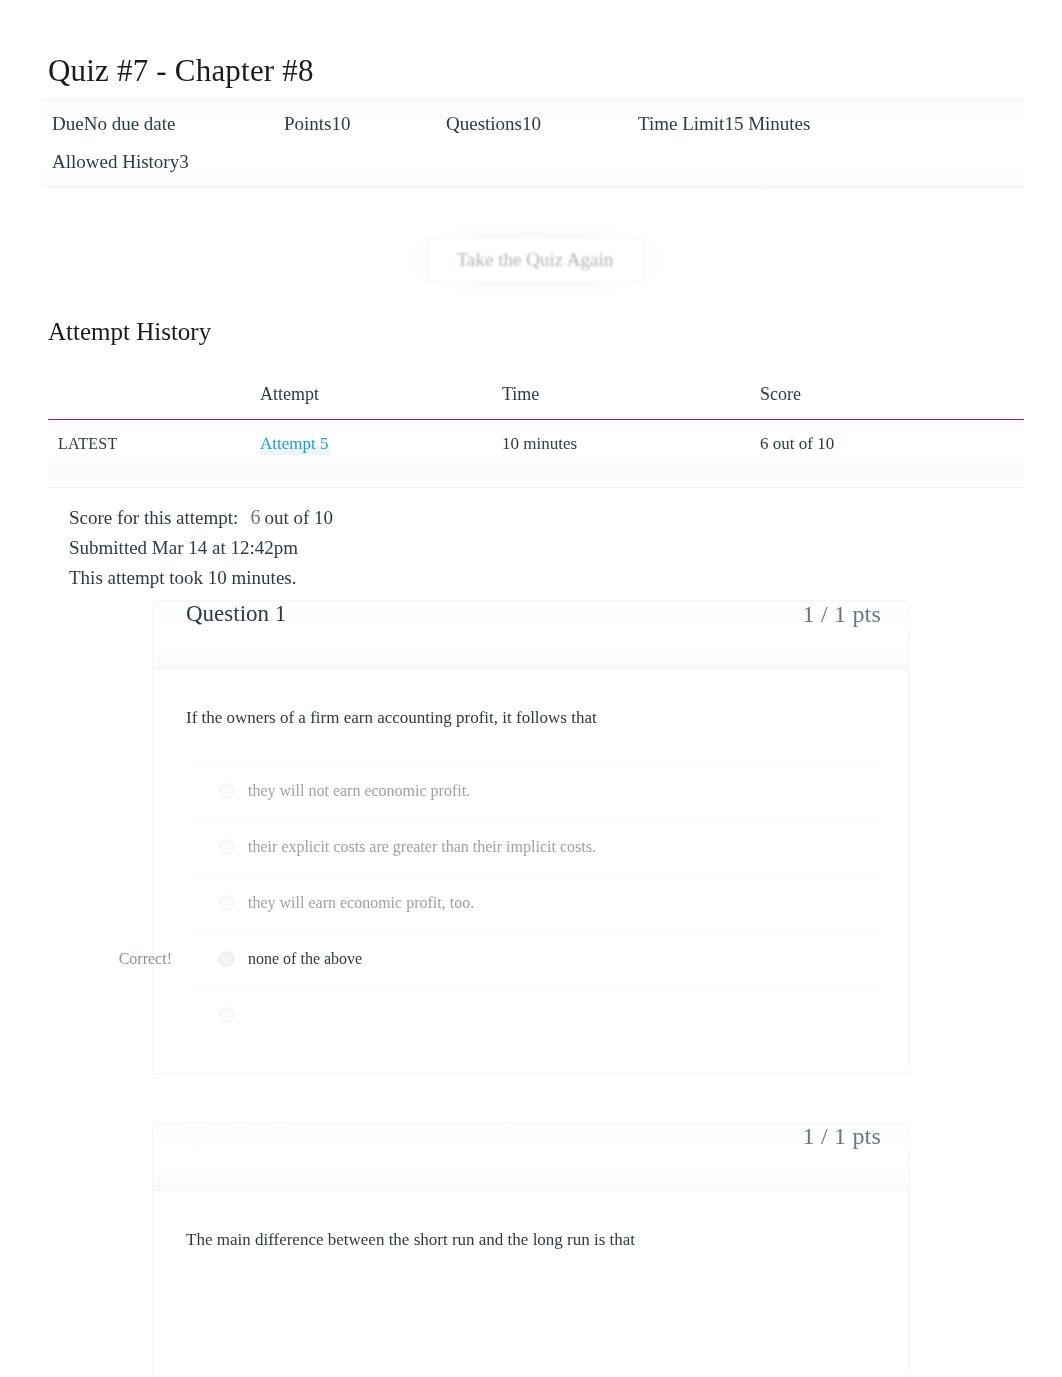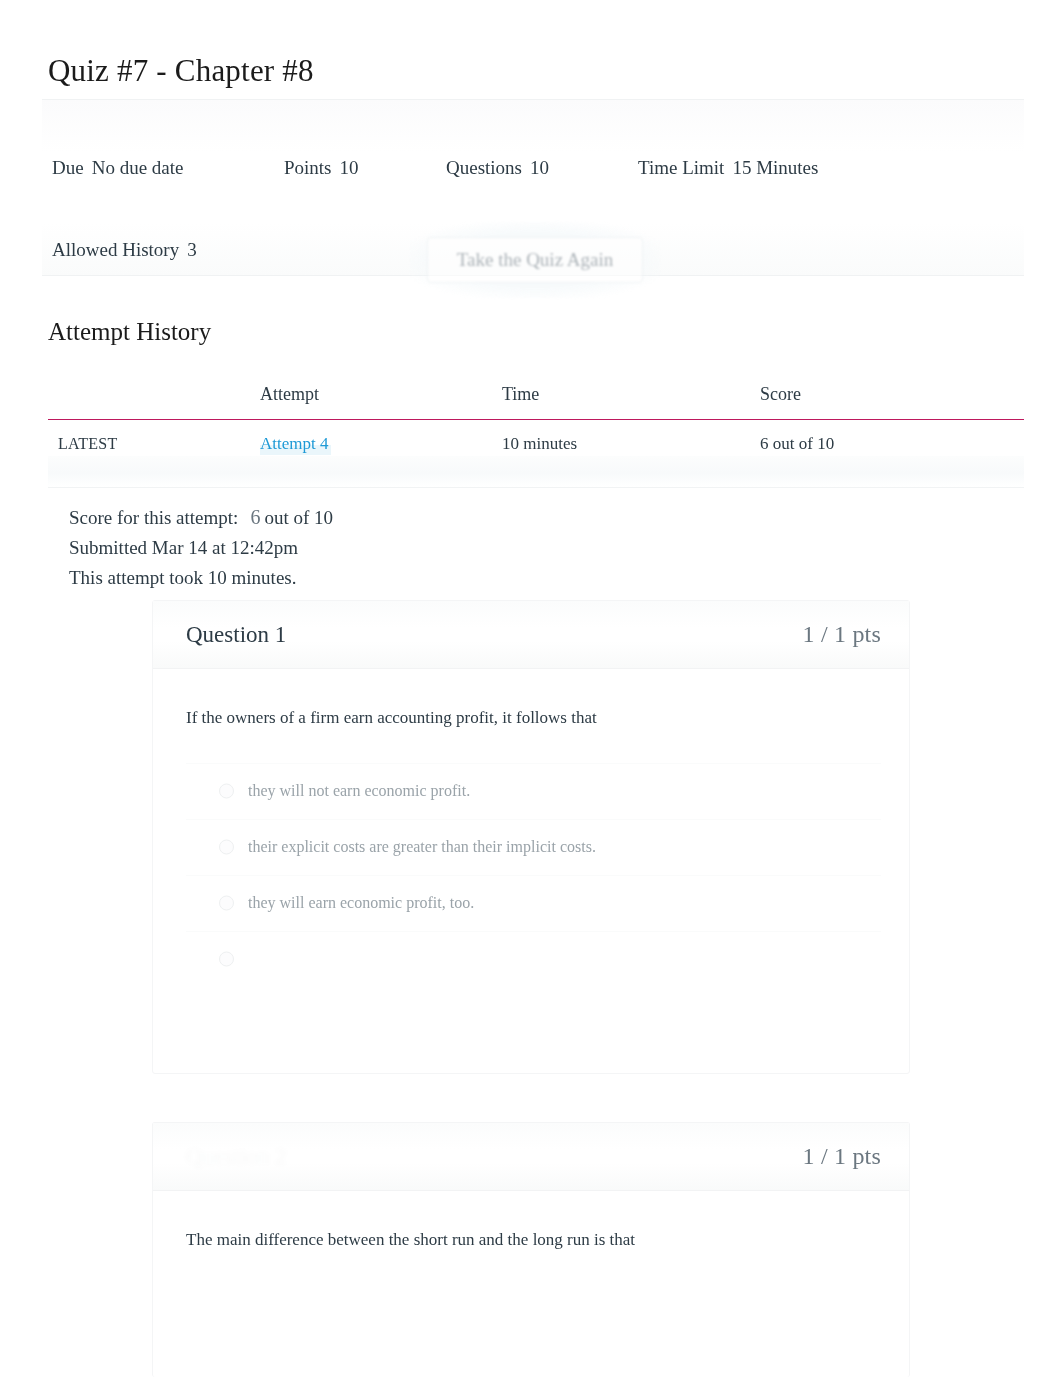--- a/index.html
+++ b/index.html
@@ -52,27 +52,26 @@
     display: flex;
     align-items: baseline;
     line-height: 1.0;
   }
   .meta-row + .meta-row { margin-top: 19px; }
   .meta-item { display: flex; align-items: baseline; }
   .meta-label {
     font-size: 19px;
     color: #2d3b45;
     white-space: nowrap;
-    margin-top: 44px;
   }
   .meta-value {
     font-size: 19px;
     color: #2d3b45;
     white-space: nowrap;
-    margin-left: 8px;
+    margin-left: 0;
   }
   .m-due   { width: 232px; }
   .m-pts   { width: 162px; }
   .m-qs    { width: 192px; }
   .m-tl    { width: 260px; }
 
   
   .retake-wrap {
     position: absolute;
     left: 410px;
@@ -191,21 +190,20 @@
   }
   #question-1-card { top: 600px; height: 474px; }
   #question-2-card { top: 1122px; height: 255px; border-bottom: none; }
 
   .q-header {
     position: relative;
     height: 68px;
     background: linear-gradient(180deg, #fbfcfc 0%, #ffffff 40%, #ffffff 60%, #f9fafa 100%);
     border-bottom: 1px solid #f2f3f4;
     display: flex;
-    align-items: center;
     padding: 0 28px 0 33px;
     gap: 43px;
   }
   .q-name {
     font-size: 23px;
     color: #2d3b45;
     font-weight: normal;
   }
   .q-name.faded {
     color: rgba(45,59,69,0.03);
@@ -326,21 +324,21 @@
         <th class="col-time">Time</th>
         <th class="col-score">Score</th>
       </tr>
     </thead>
     <tbody>
       <tr>
         <td class="col-flag">
           <span class="latest-flag">LATEST</span>
         </td>
         <td class="col-attempt">
-          <a class="attempt-link" href="#">Attempt 4</a>
+          <a class="attempt-link" href="#">Attempt 5</a>
         </td>
         <td class="col-time">10 minutes</td>
         <td class="col-score">6 out of 10</td>
       </tr>
     </tbody>
   </table>
   <div class="table-tail"></div>
 
   <div class="score-summary">
     <div class="score-line">
@@ -363,20 +361,25 @@
           <span class="answer-text">they will not earn economic profit.</span>
         </li>
         <li class="answer">
           <span class="radio"></span>
           <span class="answer-text">their explicit costs are greater than their implicit costs.</span>
         </li>
         <li class="answer">
           <span class="radio"></span>
           <span class="answer-text">they will earn economic profit, too.</span>
         </li>
+        <li class="answer selected">
+          <span class="answer-status">Correct!</span>
+          <span class="radio"></span>
+          <span class="answer-text">none of the above</span>
+        </li>
         <li class="answer">
           <span class="radio"></span>
         </li>
       </ul>
     </div>
   </div>
 
   <div class="q-card" id="question-2-card">
     <div class="q-header">
       <span class="q-name faded">Question 2</span>

